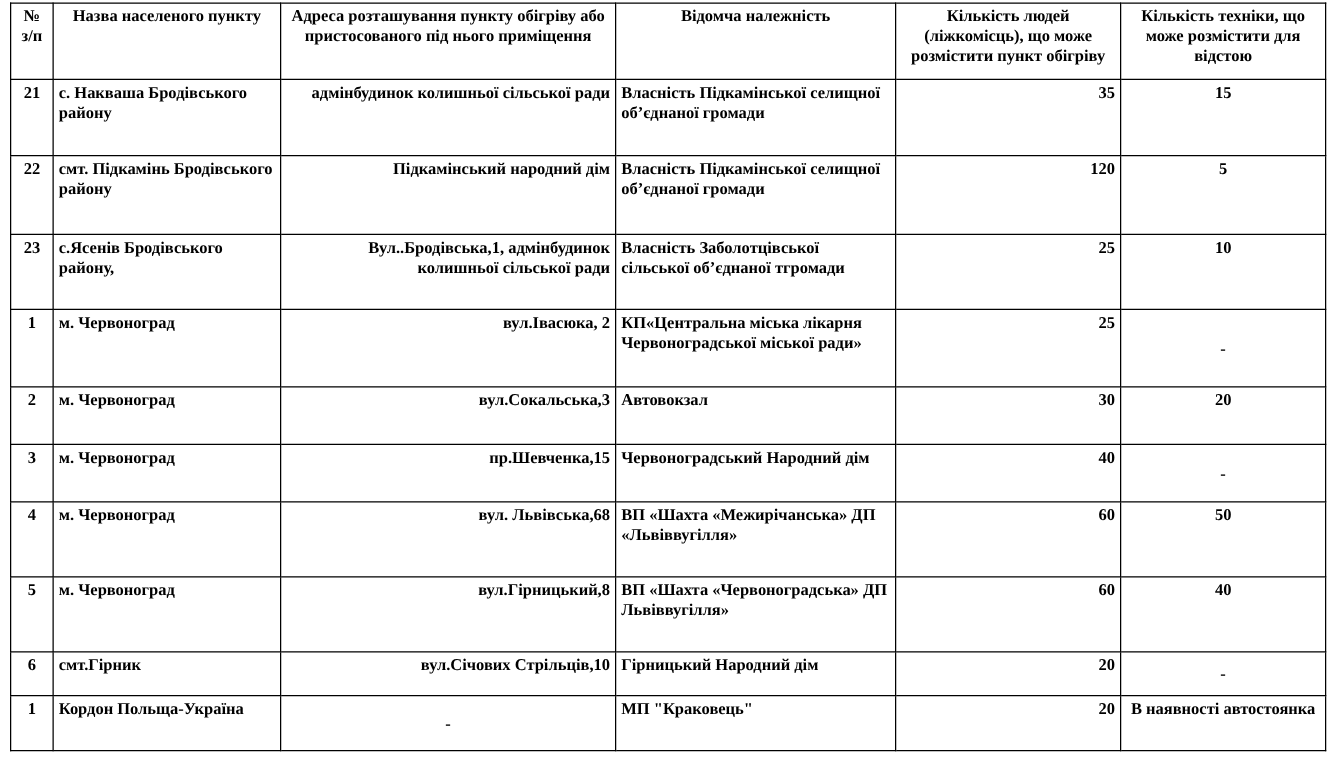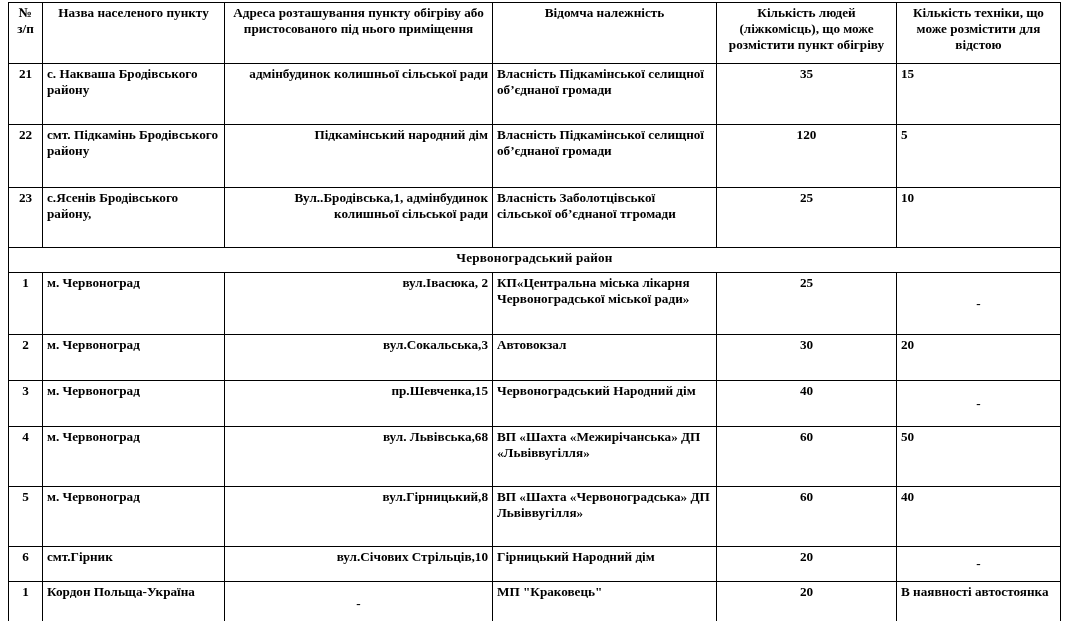--- a/index.html
+++ b/index.html
@@ -60,22 +60,22 @@
 
   
   td.cell-num {
     text-align: center;
     vertical-align: middle;
     font-size: 13.6px;
   }
   td.cell-place   { text-align: left;   padding-left: 8px; }
   td.cell-addr    { text-align: right;   padding-left: 8px; }
   td.cell-dept    { text-align: left;   padding-left: 6px; margin-left: 24px; }
-  td.cell-people  { text-align: center; vertical-align: middle; }
-  td.cell-tech    { text-align: left; }
+  td.cell-people  { text-align: right; vertical-align: middle; }
+  td.cell-tech    { text-align: center; }
   td.cell-addr.is-dash,
   td.cell-people.is-dash,
   td.cell-tech.is-dash {
     text-align: center;
     vertical-align: middle;
   }
   td.cell-tech.multiline { vertical-align: top; }
 
   
   td.section-row {
@@ -132,23 +132,20 @@
           <td class="cell-tech">5</td>
         </tr>
         <tr>
           <td class="cell-num" style="height: 55px;">23</td>
           <td class="cell-place">с.Ясенів Бродівського району,</td>
           <td class="cell-addr">Вул..Бродівська,1, адмінбудинок колишньої сільської ради</td>
           <td class="cell-dept">Власність Заболотцівської сільської об’єднаної тгромади</td>
           <td class="cell-people">25</td>
           <td class="cell-tech">10</td>
         </tr>
-        <tr class="section-tr">
-          <td colspan="6" class="section-row" style="height: 20px;">Червоноградський район</td>
-        </tr>
         <tr>
           <td class="cell-num" style="height: 57px;">1</td>
           <td class="cell-place">м. Червоноград</td>
           <td class="cell-addr">вул.Івасюка, 2</td>
           <td class="cell-dept">КП«Центральна міська лікарня Червоноградської міської ради»</td>
           <td class="cell-people">25</td>
           <td class="cell-tech is-dash">-</td>
         </tr>
         <tr>
           <td class="cell-num" style="height: 41px;">2</td>

